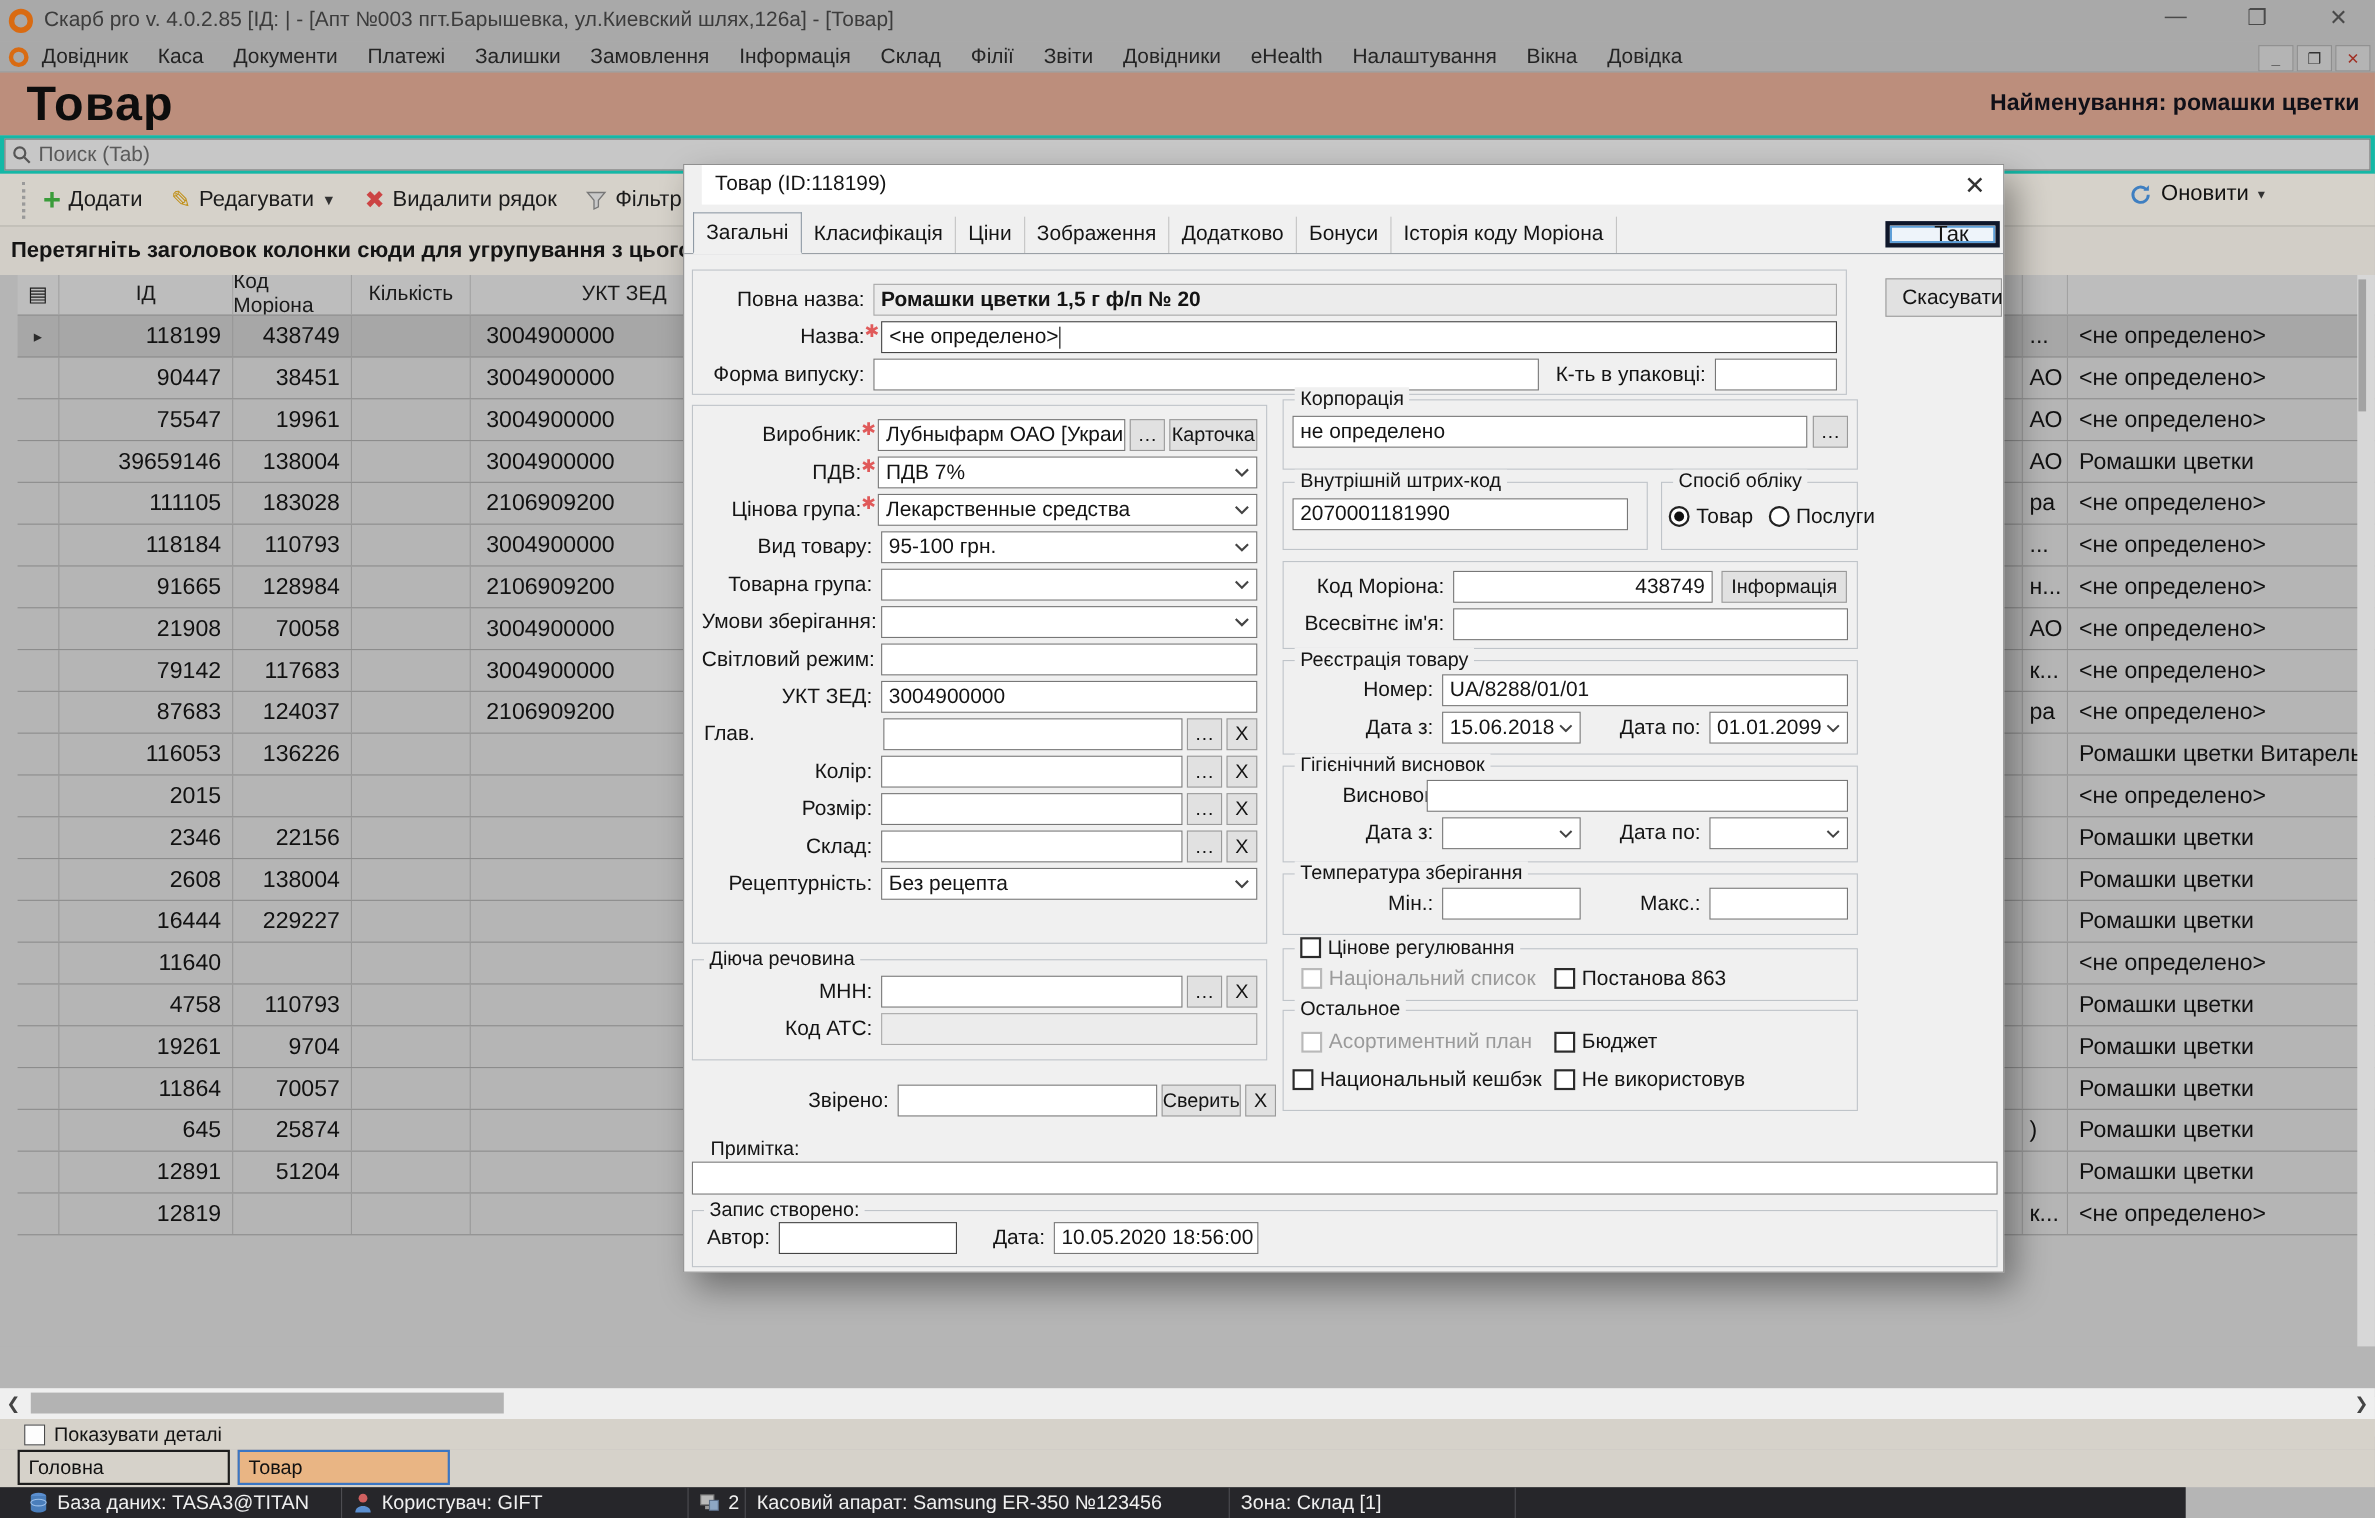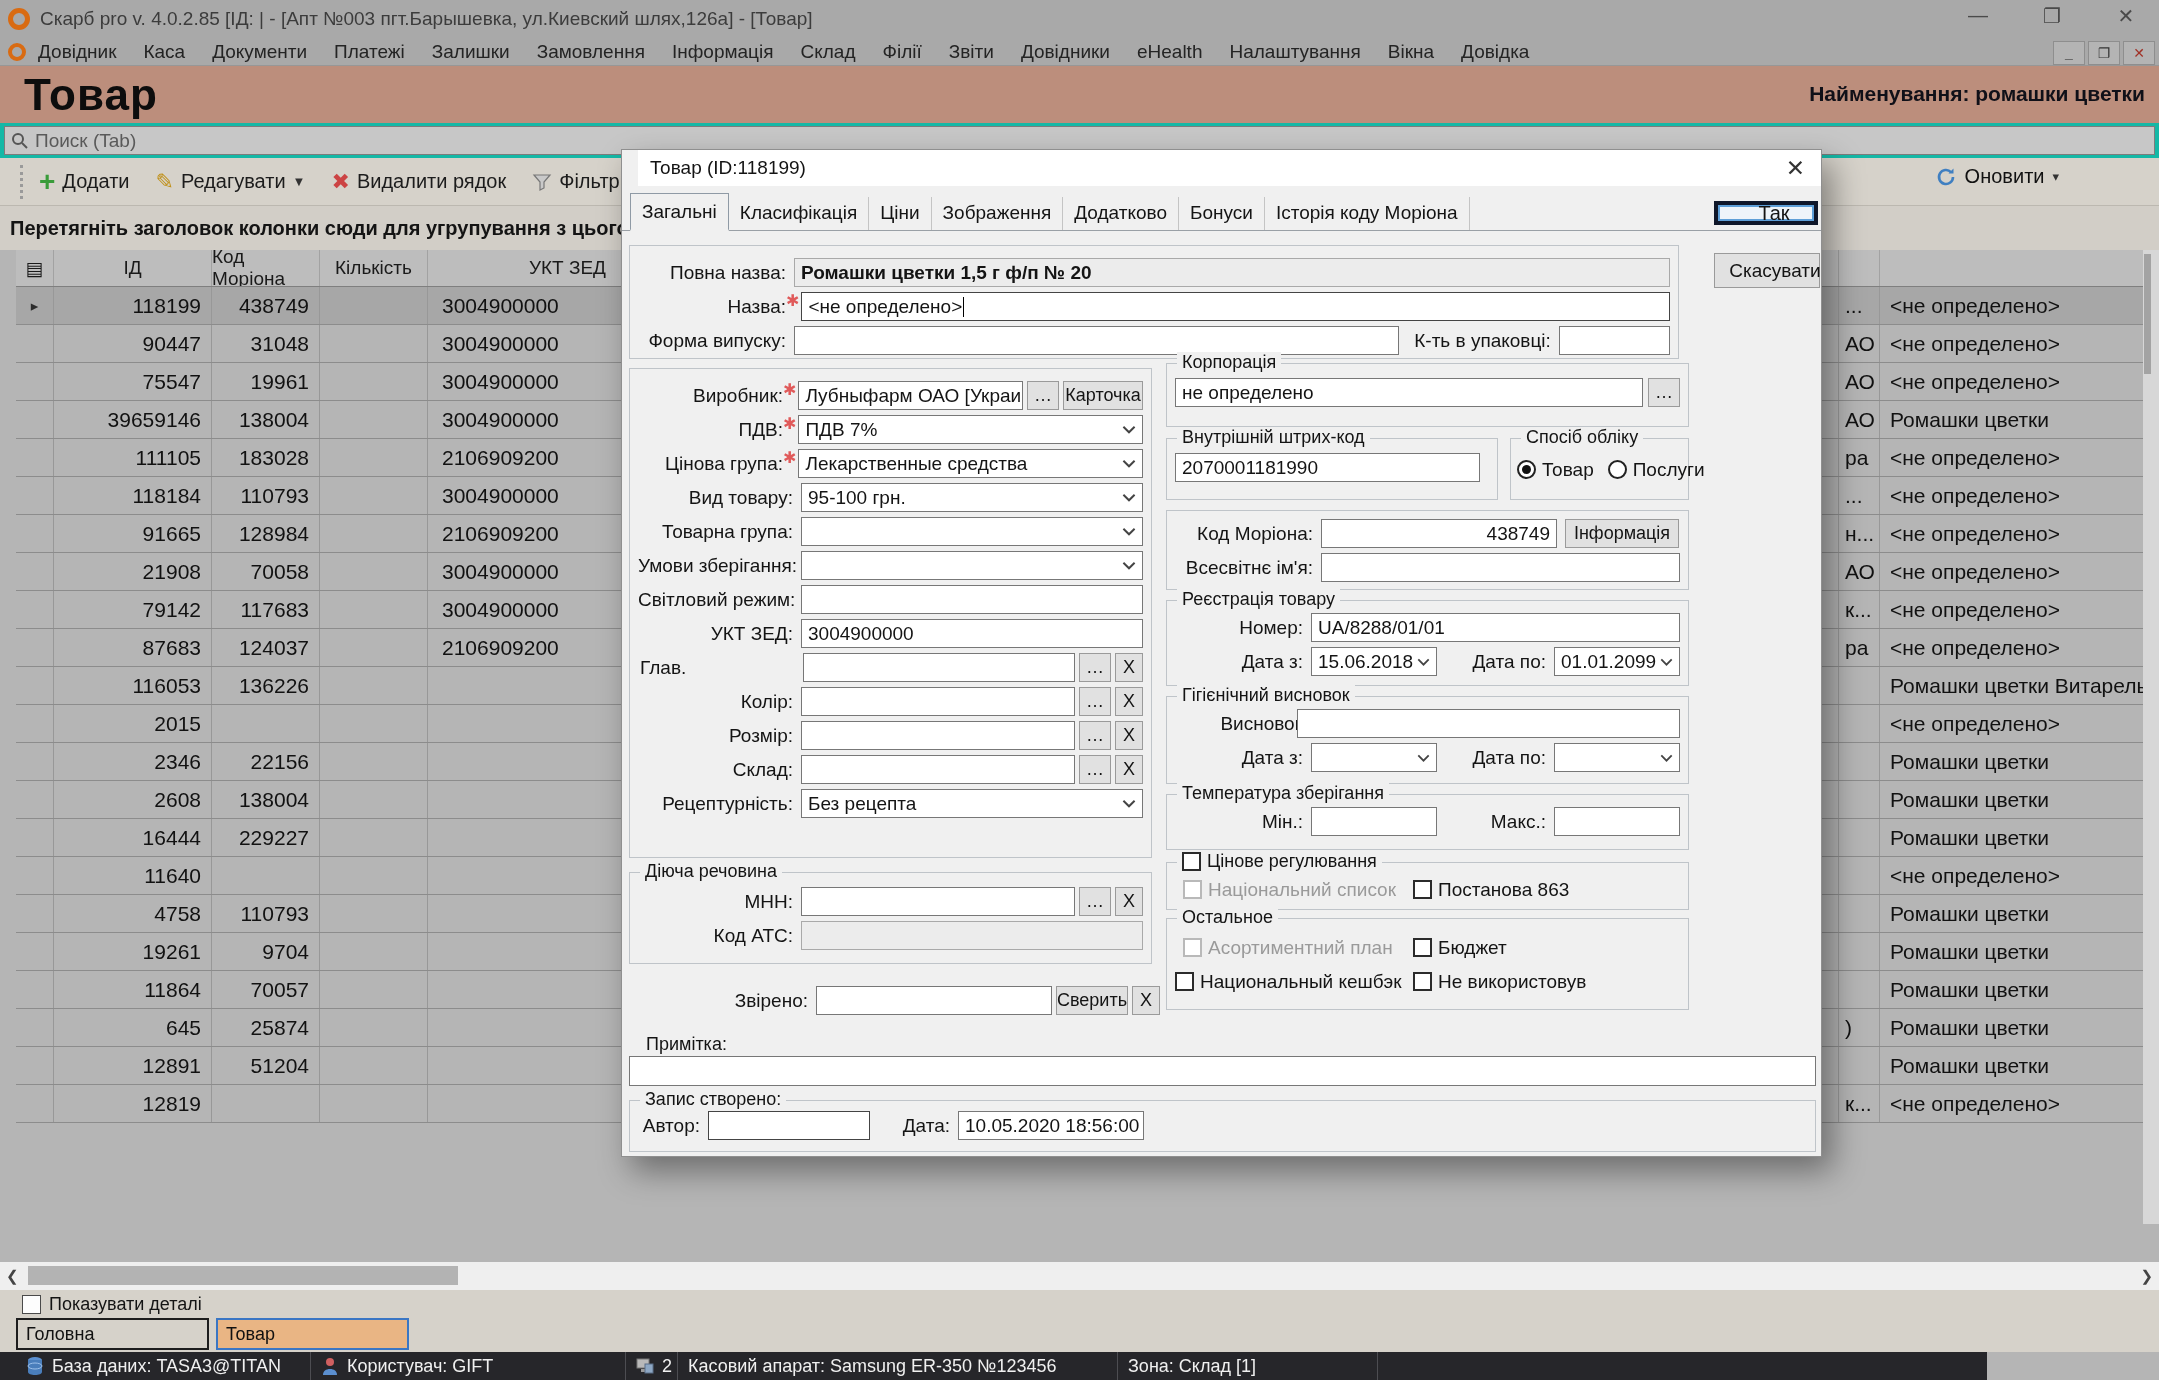--- a/index.html
+++ b/index.html
@@ -217,21 +217,21 @@
         <div class="tcell c2">438749</div>
         <div class="tcell c3"></div>
         <div class="tcell c4">3004900000</div>
         <div class="tcell c5"></div>
         <div class="tcell c6">...</div>
         <div class="tcell c7">&lt;не определено&gt;</div>
       </div>
       <div class="trow">
         <div class="tcell c0"></div>
         <div class="tcell c1">90447</div>
-        <div class="tcell c2">31048</div>
+        <div class="tcell c2">38451</div>
         <div class="tcell c3"></div>
         <div class="tcell c4">3004900000</div>
         <div class="tcell c5"></div>
         <div class="tcell c6">АО</div>
         <div class="tcell c7">&lt;не определено&gt;</div>
       </div>
       <div class="trow">
         <div class="tcell c0"></div>
         <div class="tcell c1">75547</div>
         <div class="tcell c2">19961</div>

